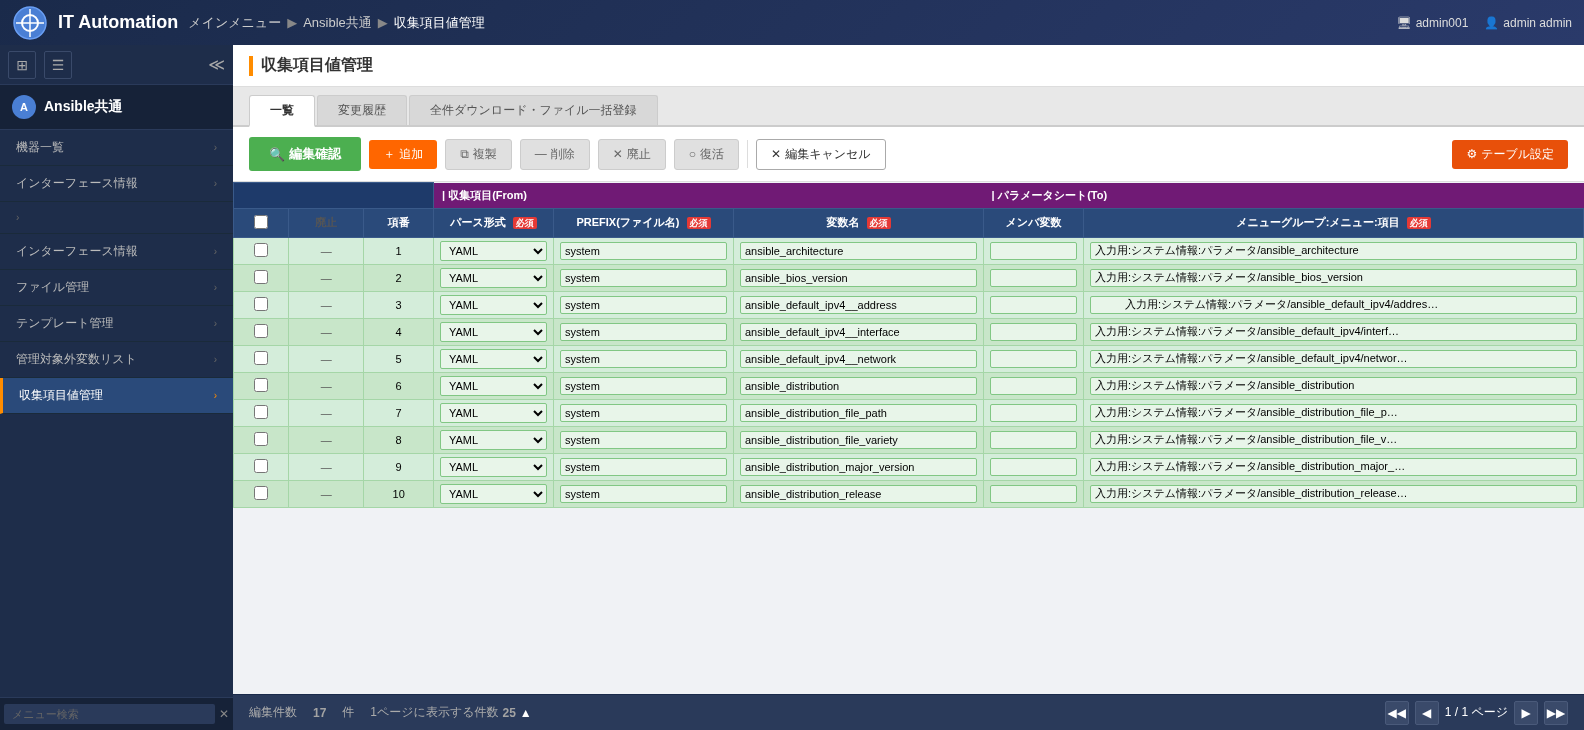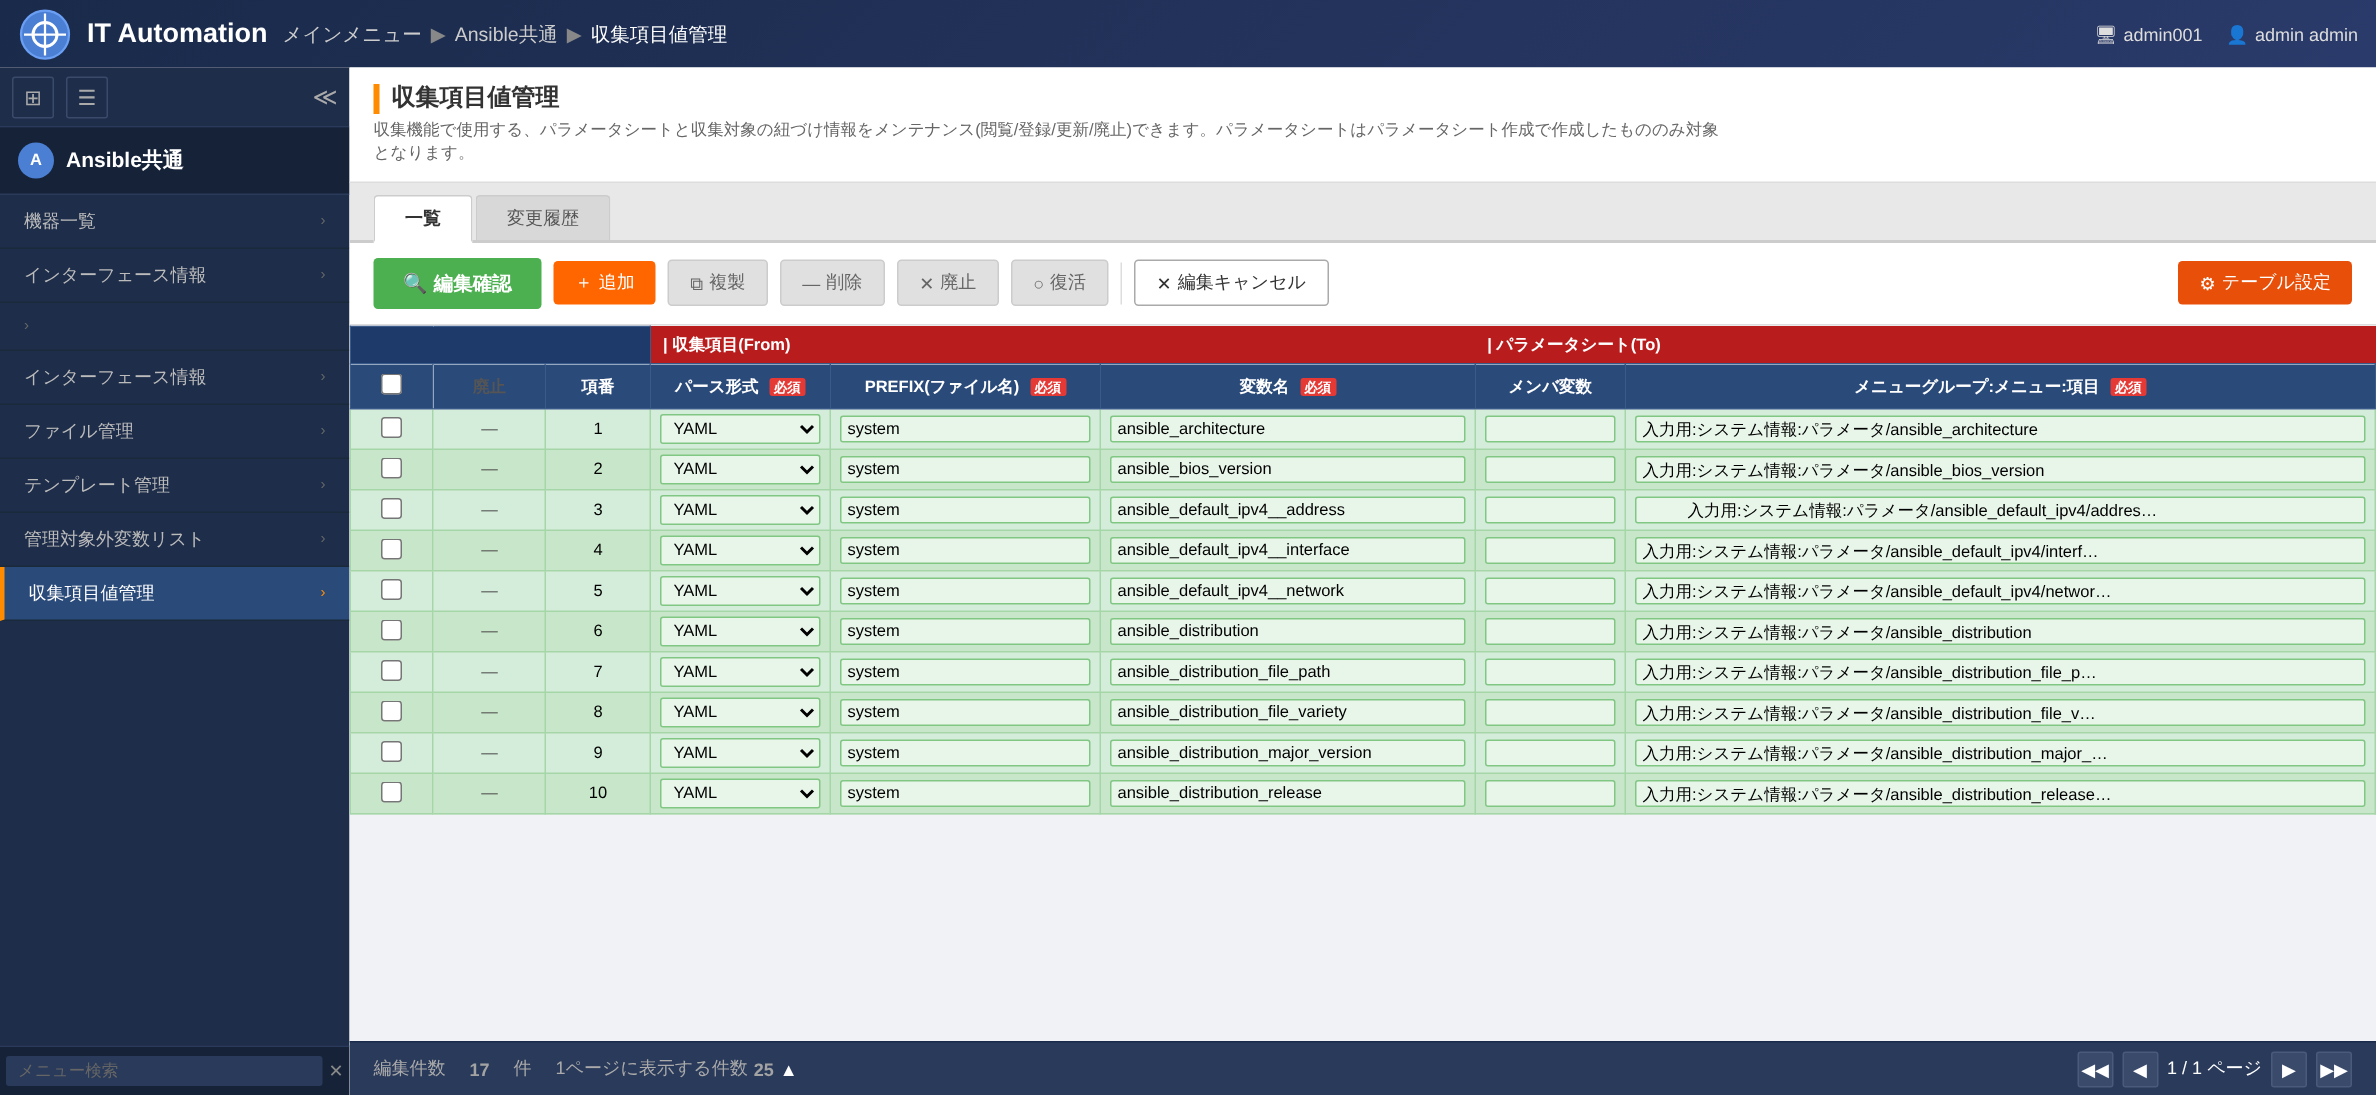--- a/index.html
+++ b/index.html
@@ -90,21 +90,21 @@
     .btn-restore { background: #e0e0e0; color: #666; border: 1px solid #ccc; }
     .btn-cancel { background: white; color: #333; border: 1px solid #aaa; }
     .btn-table { background: #e8500a; color: white; margin-left: auto; }
     .btn-divider { width: 1px; height: 28px; background: #ddd; }
 
     
     .table-container { flex: 1; overflow: auto; padding: 0 0 0 0; }
     .data-table { width: 100%; border-collapse: collapse; font-size: 11px; }
     .data-table thead { position: sticky; top: 0; z-index: 10; }
     .section-header {
-      background: #b91c1c; color: white; text-align: left; padding: 5px 8px; font-size: 11px;
+      background: #701a75; color: white; text-align: left; padding: 5px 8px; font-size: 11px;
     }
     .section-header::before { content: '| '; }
     .col-header {
       background: #2a4a7a; color: white; padding: 6px 8px; text-align: center;
       border: 1px solid #3a5a8a; white-space: nowrap; font-size: 11px;
     }
     .required-badge {
       background: #e53935; color: white; font-size: 9px; padding: 1px 3px; border-radius: 2px; margin-left: 4px;
     }
     .data-table tbody tr { background: #d4edda; }
@@ -230,27 +230,27 @@
       <input type="text" placeholder="メニュー検索" style="">
       <span class="sidebar-search-clear">✕</span>
     </div>
   </div>
 
   <div class="main">
 
     <div class="page-header">
       <div class="page-title-area">
         <div class="page-title">収集項目値管理</div>
-        <div class="page-desc">収集機能で使用する、パラメータシートと収集対象の紐づけ情報をメンテナンス(閲覧/登録/更新/廃止)できます。パラメータシートはパラメータシート作成で作成したもののみ対象となります。</div>
       </div>
     </div>
 
     <div class="tabs">
       <div class="tab active">一覧</div>
       <div class="tab">変更履歴</div>
+      <div class="tab">全件ダウンロード・ファイル一括登録</div>
     </div>
 
     <div class="toolbar">
       <button class="btn btn-edit">
         <span>🔍</span>
         <span>編集確認</span>
       </button>
       <button class="btn btn-add">
         <span>＋</span>
         <span>追加</span>

